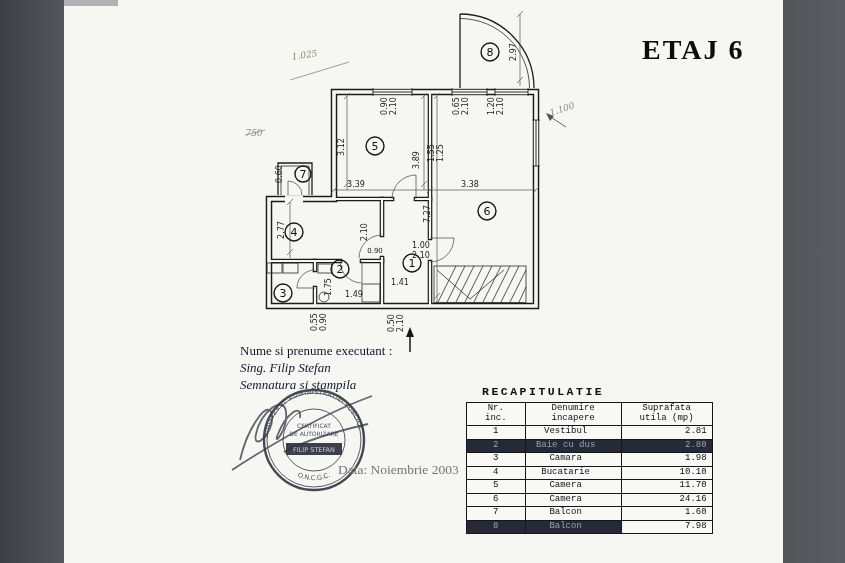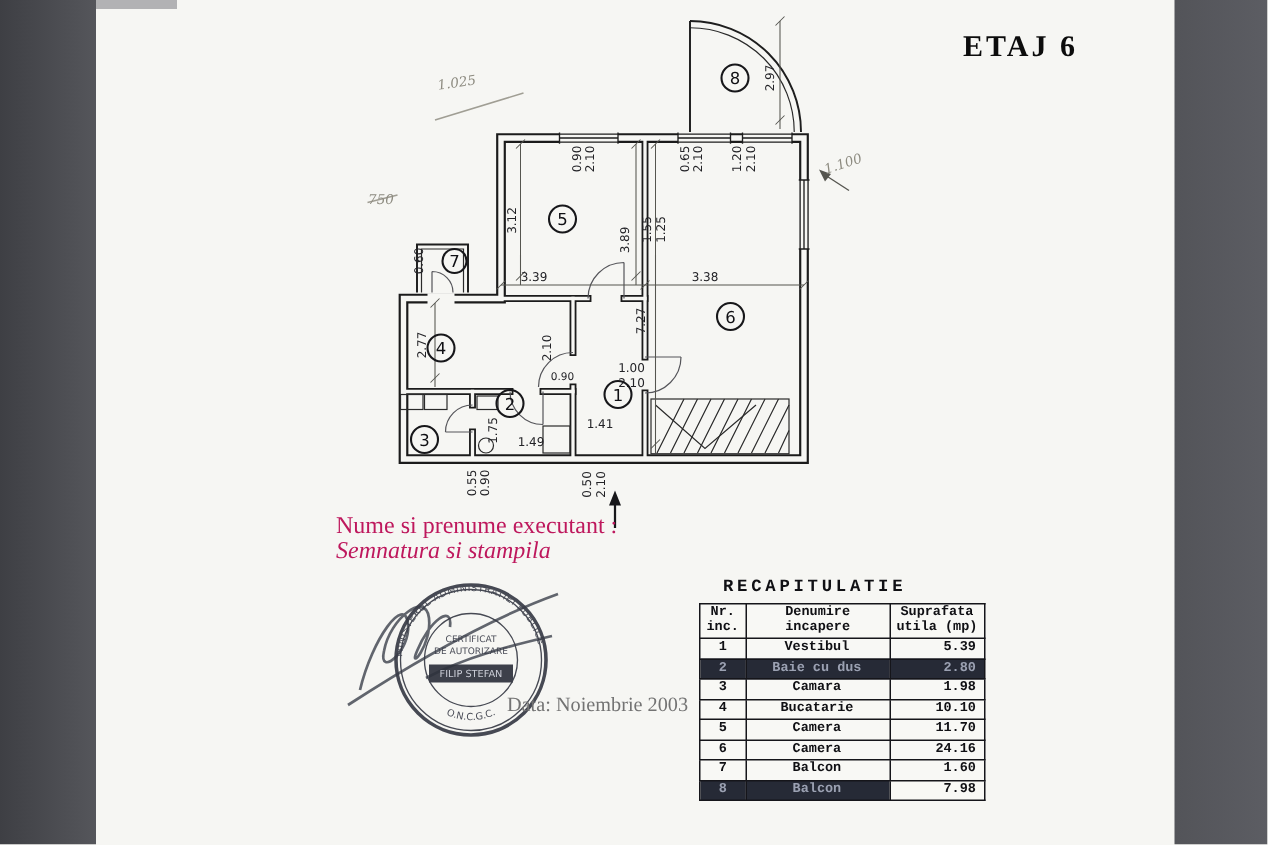--- a/index.html
+++ b/index.html
@@ -7,35 +7,35 @@
     width:845px;height:563px;position:relative;overflow:hidden;
     background:#f6f6f3;
     font-family:"Liberation Serif",serif;
   }
   .side-bar{position:absolute;top:0;height:563px;}
   .side-bar.left{left:0;width:64px;background:linear-gradient(90deg,#3e3f44,#55565b);}
   .side-bar.right{right:0;width:62px;background:linear-gradient(90deg,#535459,#5c5d63);}
   .edge-smudge{position:absolute;left:64px;top:0;width:54px;height:6px;background:#85868a;opacity:.6;}
 
   .etaj-title{
-    position:absolute;left:642px;top:20px;
-    font-weight:bold;font-size:20px;letter-spacing:2px;color:#0c0c0c;
+    position:absolute;left:642px;top:34px;
+    font-weight:bold;font-size:28px;letter-spacing:2px;color:#0c0c0c;
   }
 
-  .exec-block{position:absolute;left:224px;top:342px;font-size:16px;color:#be185d;line-height:17px;}
+  .exec-block{position:absolute;left:240px;top:342px;font-size:13px;color:#0f172a;line-height:17px;}
   .exec-block .it{font-style:italic;}
   .date-line{position:absolute;left:338px;top:462px;font-size:13.5px;color:#737373;}
 
   
   .recap{position:absolute;left:466px;top:385px;font-family:"Liberation Mono",monospace;color:#101014;}
   .recap-title{font-size:11.5px;letter-spacing:2.5px;margin:0 0 4px 16px;font-weight:bold;}
   table.recap-tbl{border-collapse:collapse;border:1.5px solid #15151a;background:#f8f8f5;}
   .recap-tbl th,.recap-tbl td{
-    border:1px solid #15151a;font-size:9px;font-weight:bold;
-    padding:0 4px;height:12.5px;text-align:center;line-height:1.1;white-space:nowrap;margin-top:40px;
+    border:1px solid #15151a;font-size:9px;font-weight:normal;
+    padding:0 18px;height:12.5px;text-align:center;line-height:1.1;white-space:nowrap;margin-top:40px;
   }
   .recap-tbl th{height:22px;}
   .name-cell{text-align:center;padding-left:3px !important;}
   .num-cell{text-align:right !important;padding-right:5px !important;}
   .total-cell{text-align:left !important;padding-left:2px !important;}
   tr.hl td{background:#262a36;color:#9ba1b2;}
   td.hl{background:#262a36;color:#9ba1b2;}
 
   
   .plan{position:absolute;left:240px;top:5px;}
@@ -223,20 +223,21 @@
       </g>
     <g>
         <circle class="roomc" cx="490" cy="52" r="9"></circle>
         <text class="roomn" x="490" y="56">8</text>
       </g>
   </g>
 </svg>
 
 <div class="exec-block">
   <div>Nume si prenume executant :</div>
+  <div class="it">Sing. Filip Stefan</div>
   <div class="it">Semnatura si stampila</div>
 </div>
 
 <svg class="sig" width="150" height="92" viewBox="0 0 150 92" xmlns="http://www.w3.org/2000/svg">
   <path d="M14,74 C22,40 44,10 46,30 C48,48 26,66 30,48 C34,26 58,8 60,26 C62,44 46,62 52,48 C60,28 76,16 74,32"></path>
   <path d="M6,84 C46,58 96,28 146,10"></path>
   <path d="M58,66 C84,52 116,44 142,38"></path>
 </svg>
 
 <svg class="stamp" width="116" height="108" viewBox="0 0 116 108" xmlns="http://www.w3.org/2000/svg">
@@ -282,21 +283,21 @@
         <th>
             <div>Suprafata</div>
             <div>utila (mp)</div>
           </th>
       </tr>
     </thead>
     <tbody>
       <tr>
         <td>1</td>
         <td class="name-cell">Vestibul</td>
-        <td class="num-cell">5.39</td>
+        <td class="num-cell">2.81</td>
       </tr>
       <tr class="hl">
         <td>2</td>
         <td class="name-cell">Baie cu dus</td>
         <td class="num-cell">2.80</td>
       </tr>
       <tr>
         <td>3</td>
         <td class="name-cell">Camara</td>
         <td class="num-cell">1.98</td>

